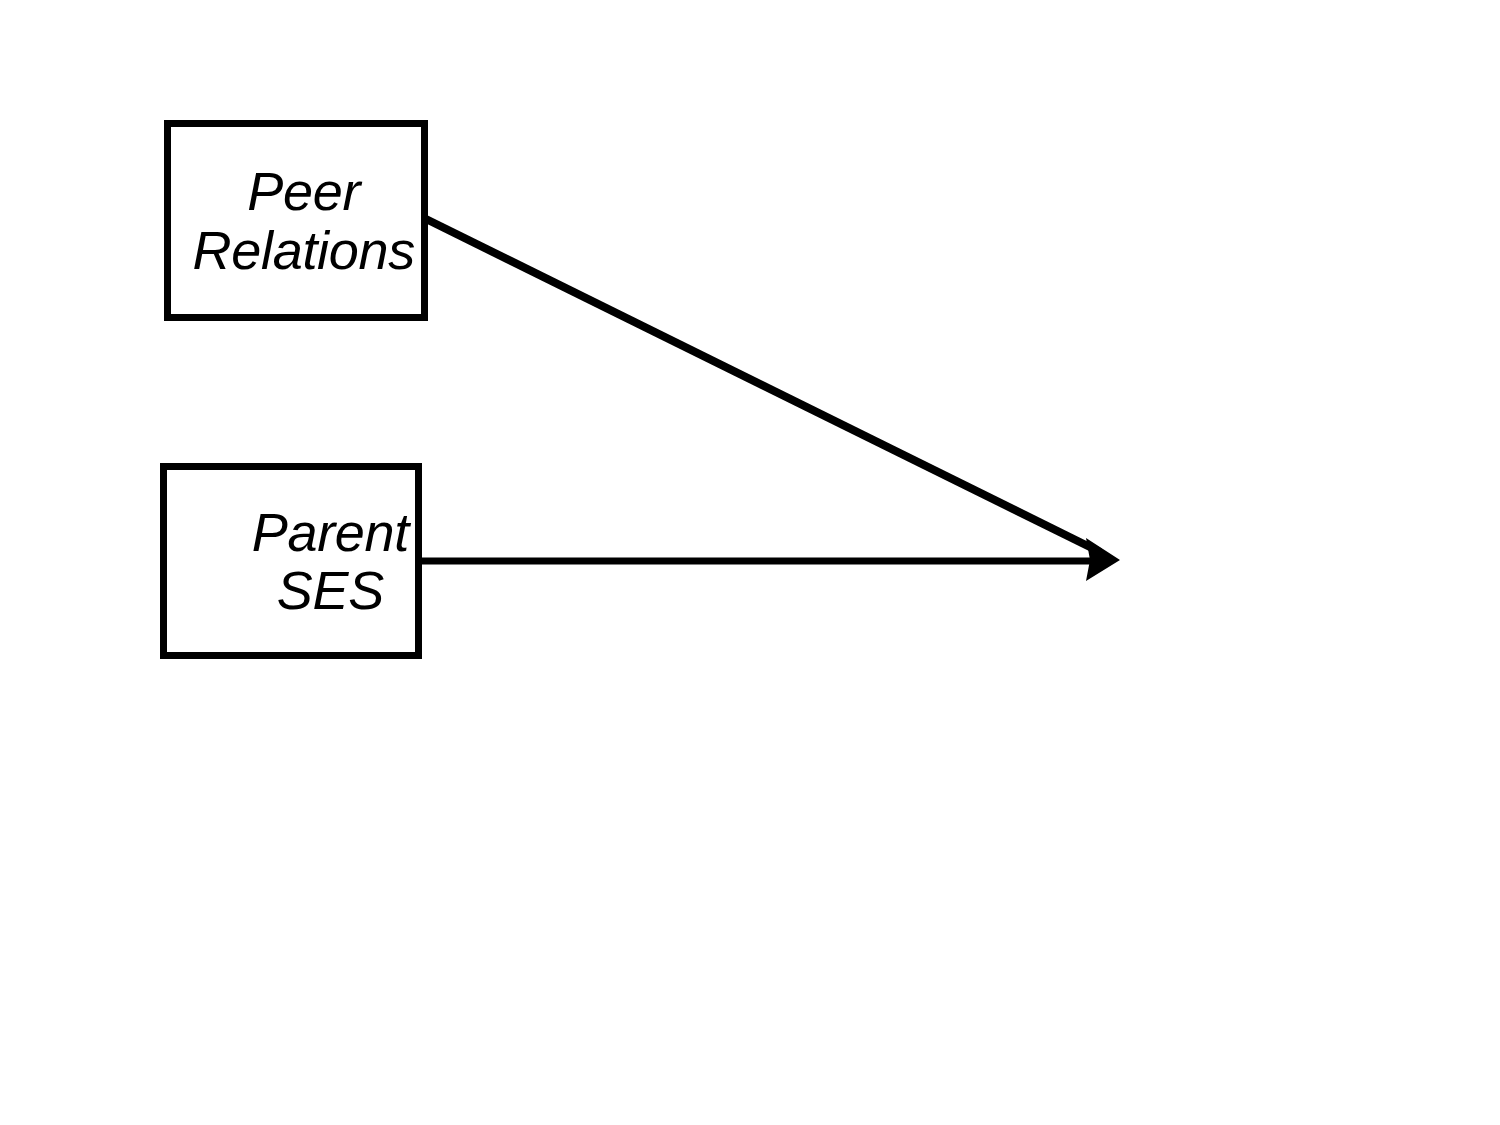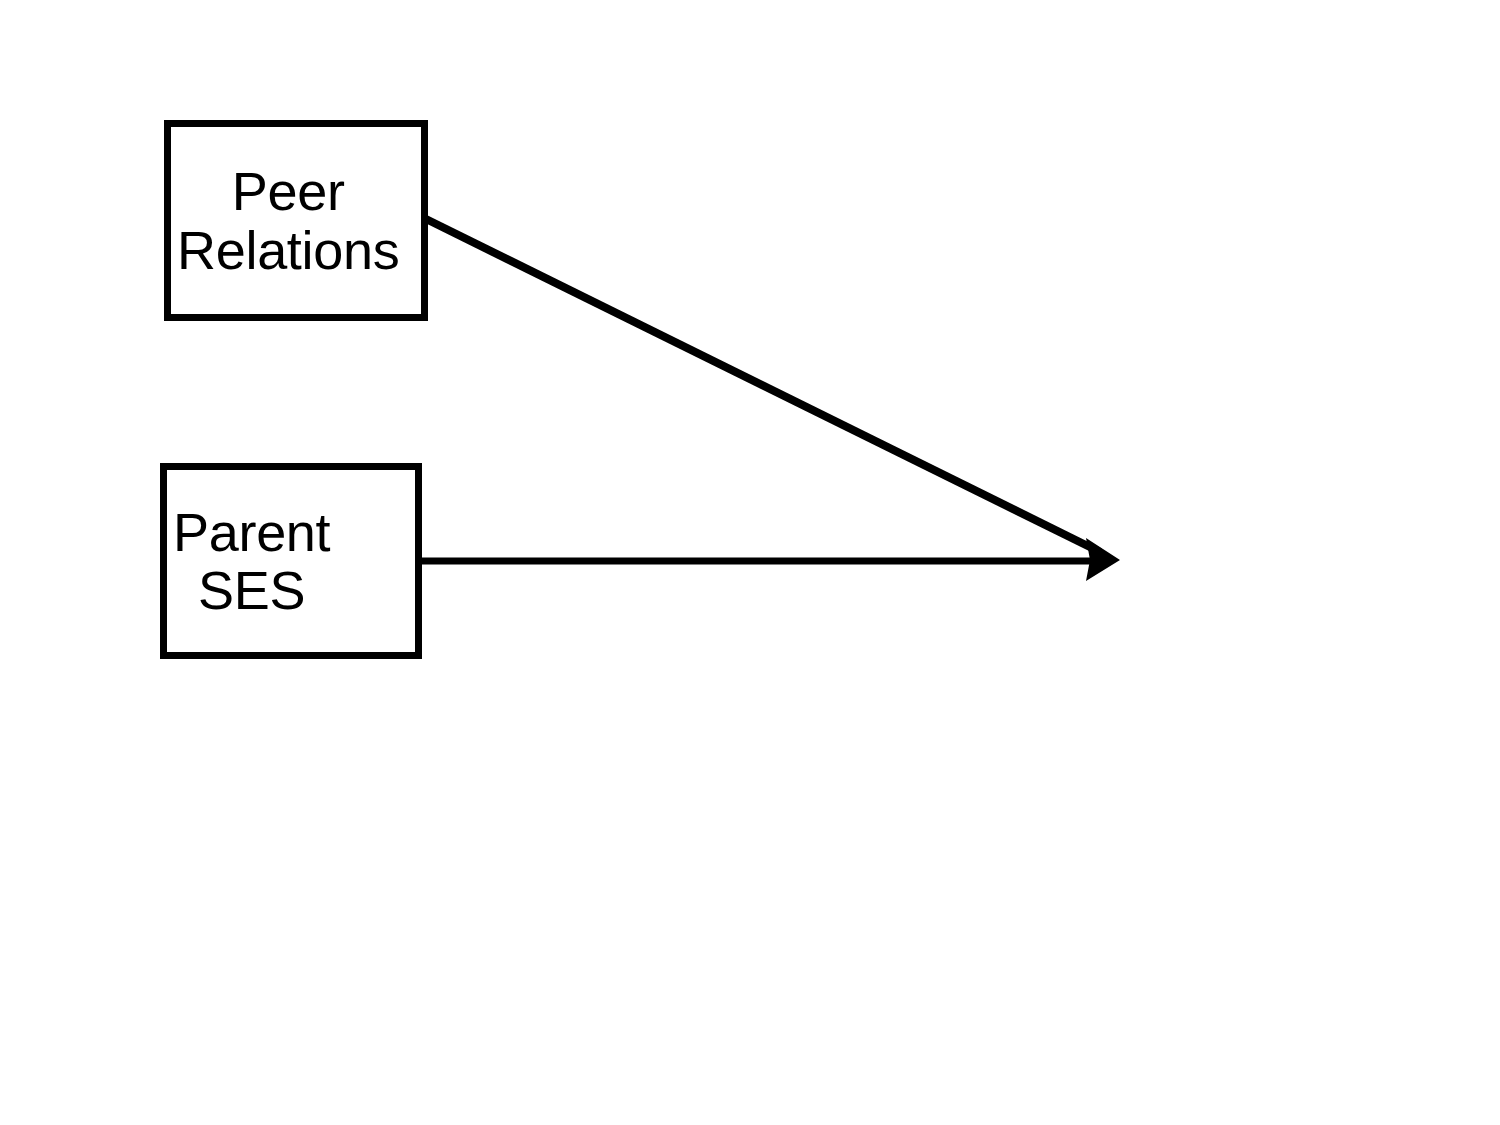--- a/index.html
+++ b/index.html
@@ -26,23 +26,24 @@
     height: 1125px;
     pointer-events: none;
   }
   .node {
     position: absolute;
     box-sizing: border-box;
     background: #ffffff;
     border: 7px solid #000000;
     display: flex;
     align-items: center;
-    justify-content: flex-start;
+    justify-content: flex-end;
     text-align: center;
     z-index: 2;
+    font-style: italic;
   }
   .node-label {
     font-family: "Liberation Sans", sans-serif;
     font-size: 54px;
     line-height: 1.08;
     color: #000000;
     font-weight: 400;
     letter-spacing: -0.3px;
     white-space: pre-line;
     padding: 0 6px;

